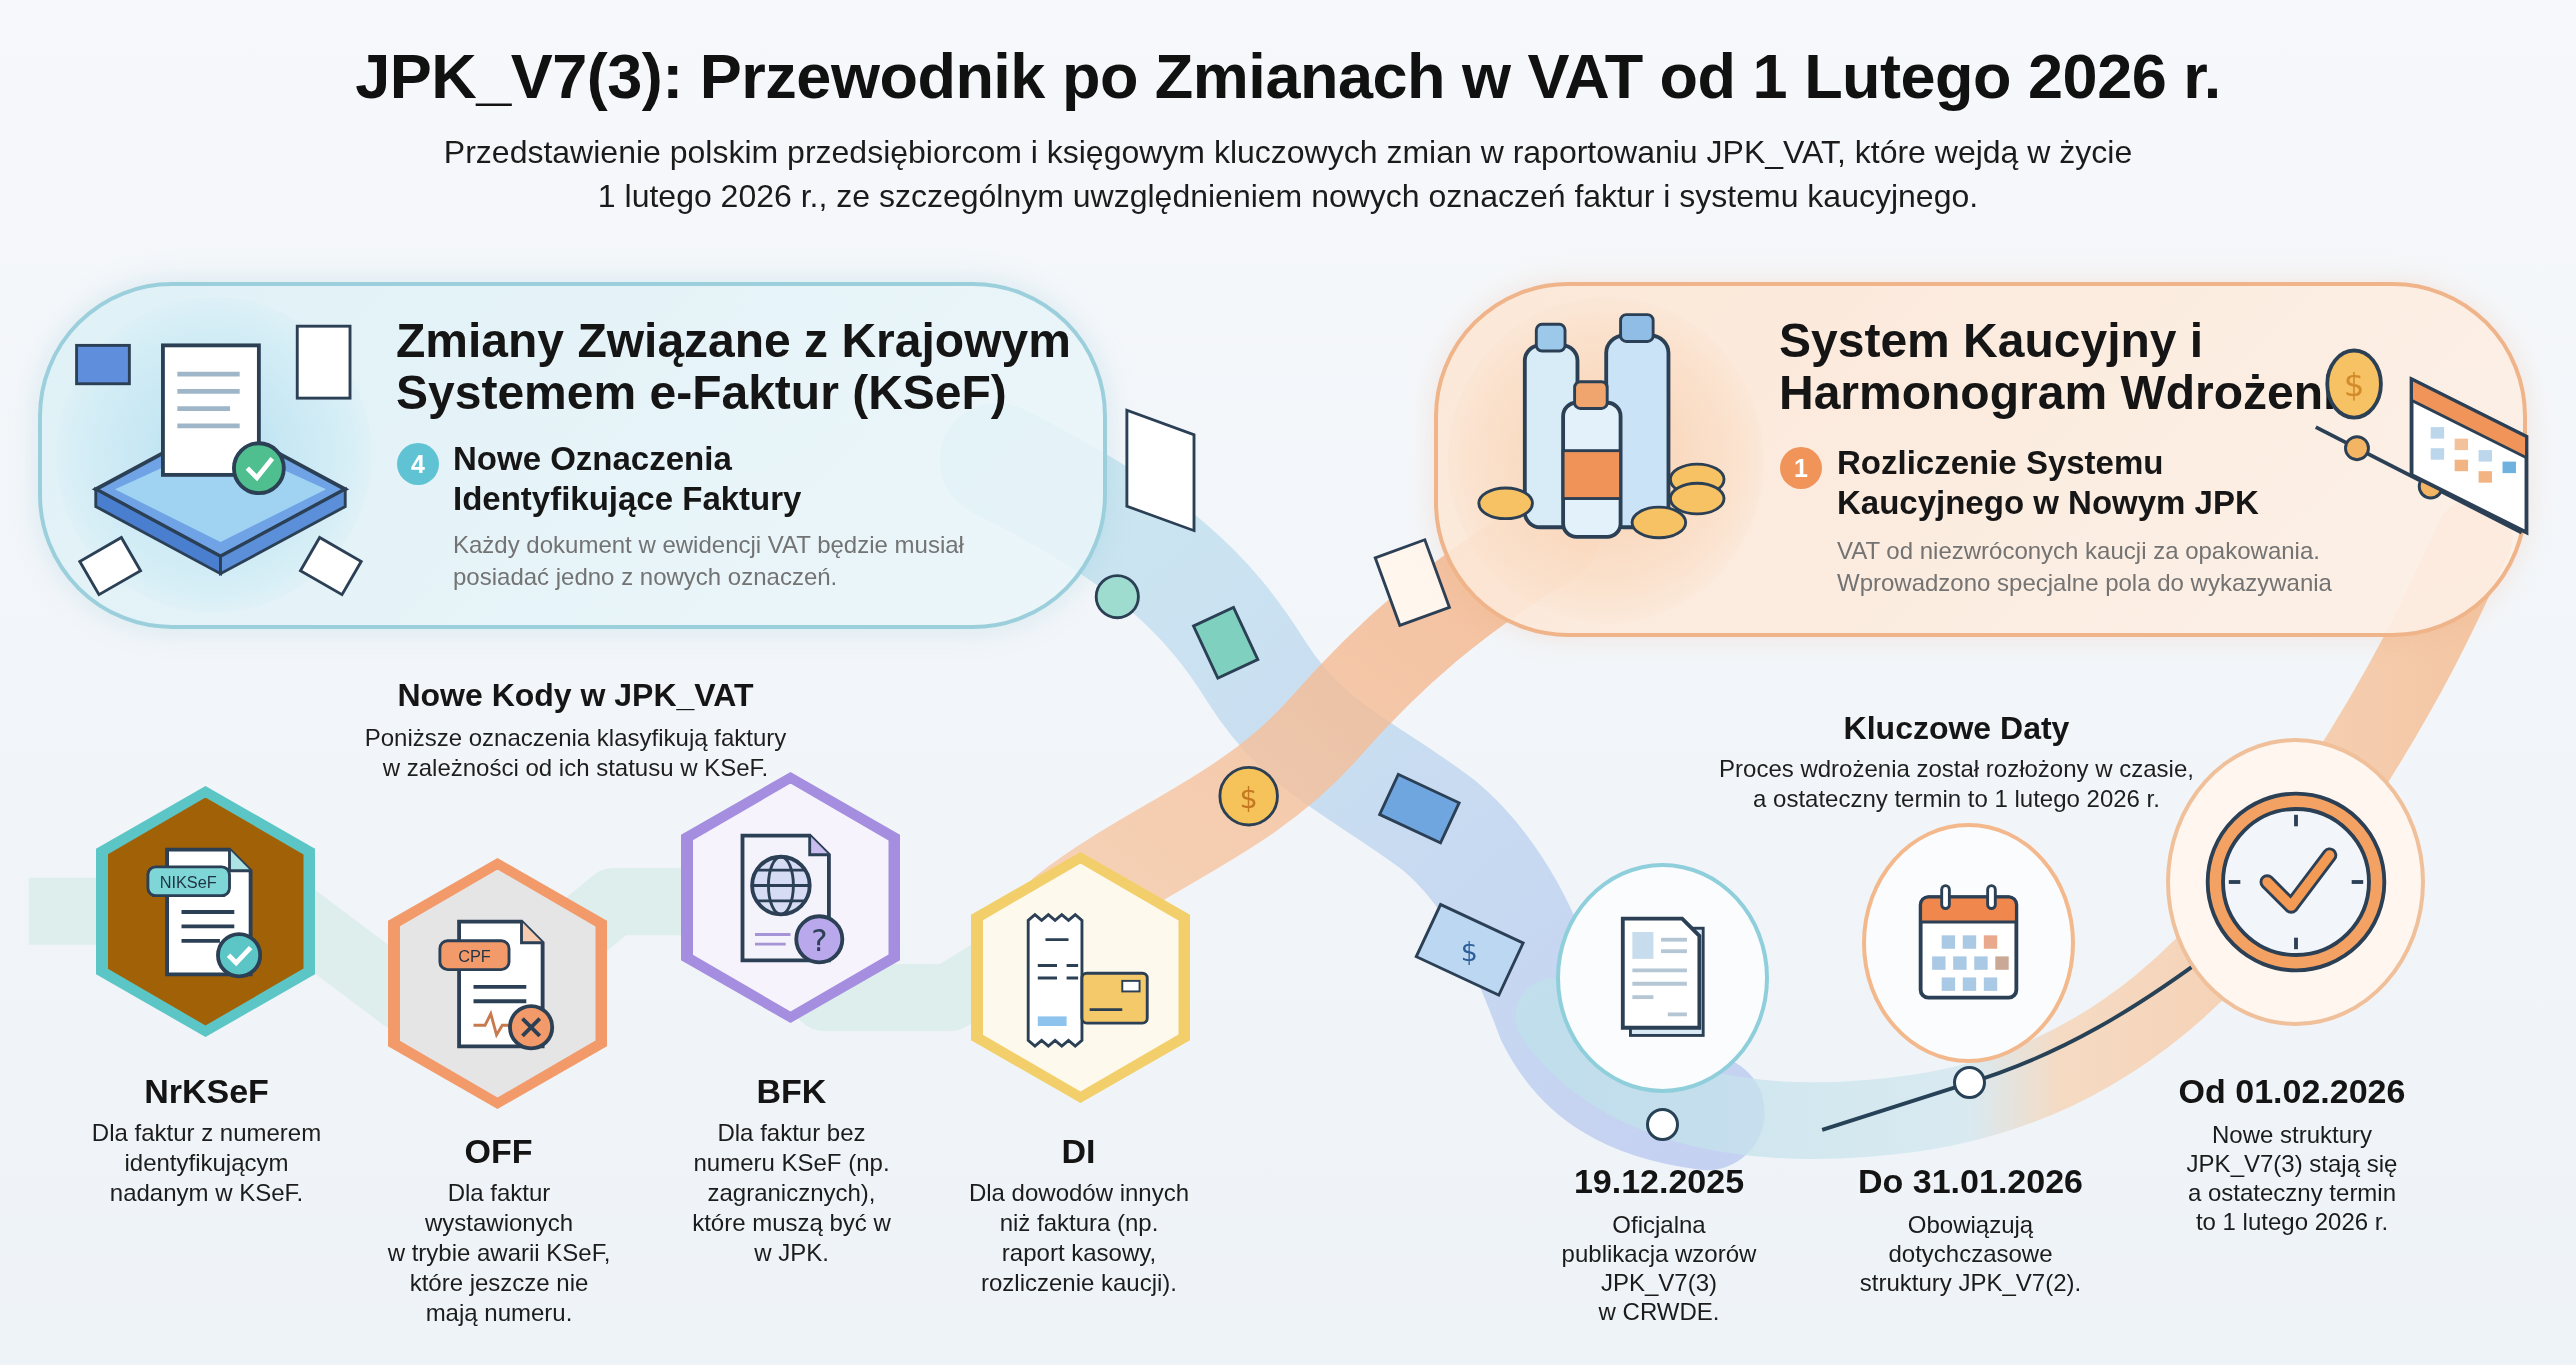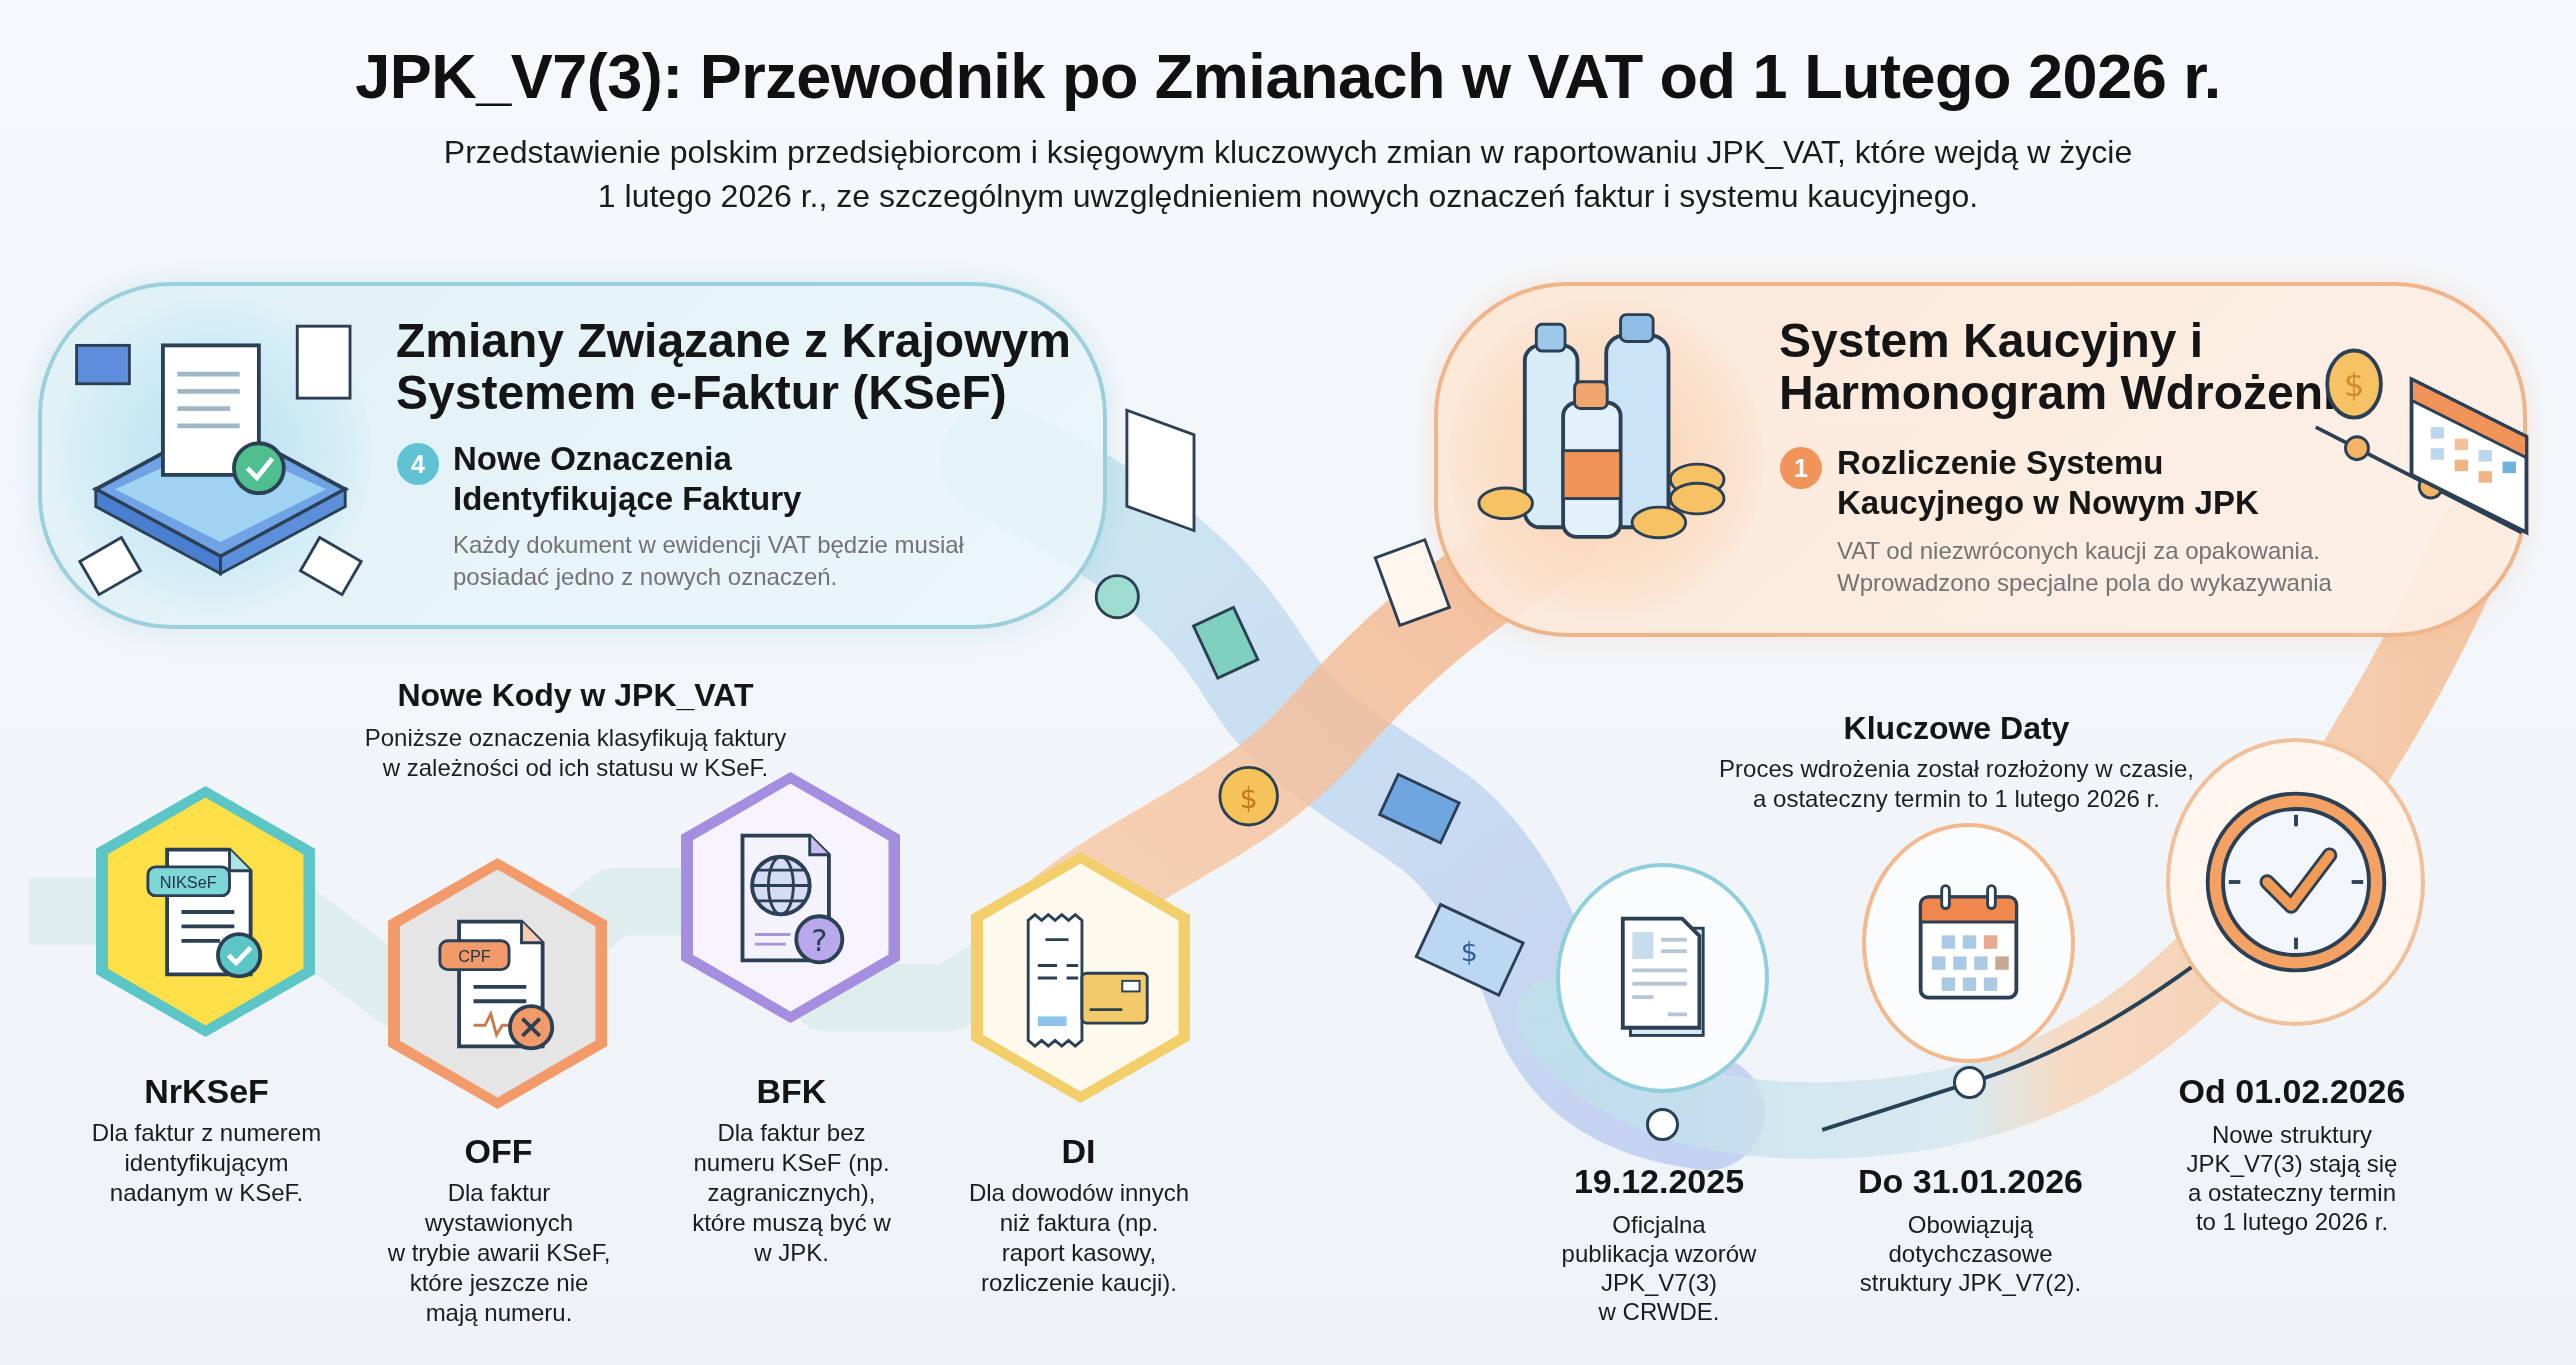--- a/index.html
+++ b/index.html
@@ -221,21 +221,21 @@
 </svg>
 
 <div class="abs sec-h" style="left:288px;width:575px;top:677px;">Nowe Kody w JPK_VAT</div>
 <div class="abs sec-d" style="left:288px;width:575px;top:723px;">
   <div>Poniższe oznaczenia klasyfikują faktury</div>
   <div>w zależności od ich statusu w KSeF.</div>
 </div>
 
 <div class="hex-wrap" style="left:96px;top:786px;">
   <div class="hex-border" style="background:#5cc6c6;"></div>
-  <div class="hex-inner" style="background:#fde047;">
+  <div class="hex-inner" style="background:#a16207;">
     <svg width="125" height="144" viewBox="0 0 130 150">
       <path d="M25 10 H90 L112 32 V140 H25 Z" fill="#fff" stroke="#2b3f55" stroke-width="4"></path>
       <path d="M90 10 V32 H112" fill="#aee3e3" stroke="#2b3f55" stroke-width="3"></path>
       <rect x="5" y="28" width="85" height="30" rx="8" fill="#7fd6d6" stroke="#2b3f55" stroke-width="3"></rect>
       <text x="47" y="50" font-size="17" text-anchor="middle" fill="#1f3345" font-family="Liberation Sans, sans-serif">NIKSeF</text>
       <line x1="40" y1="75" x2="95" y2="75" stroke="#2b3f55" stroke-width="4"></line>
       <line x1="40" y1="90" x2="95" y2="90" stroke="#2b3f55" stroke-width="4"></line>
       <line x1="40" y1="105" x2="80" y2="105" stroke="#2b3f55" stroke-width="4"></line>
       <circle cx="100" cy="120" r="22" fill="#5cc6c6" stroke="#2b3f55" stroke-width="4"></circle>
       <polyline points="89,120 97,128 112,112" fill="none" stroke="#fff" stroke-width="5"></polyline>

